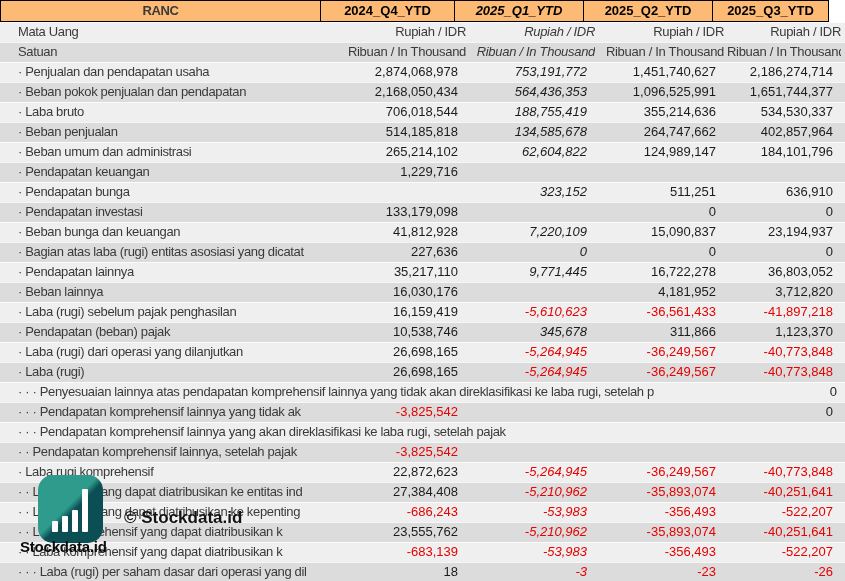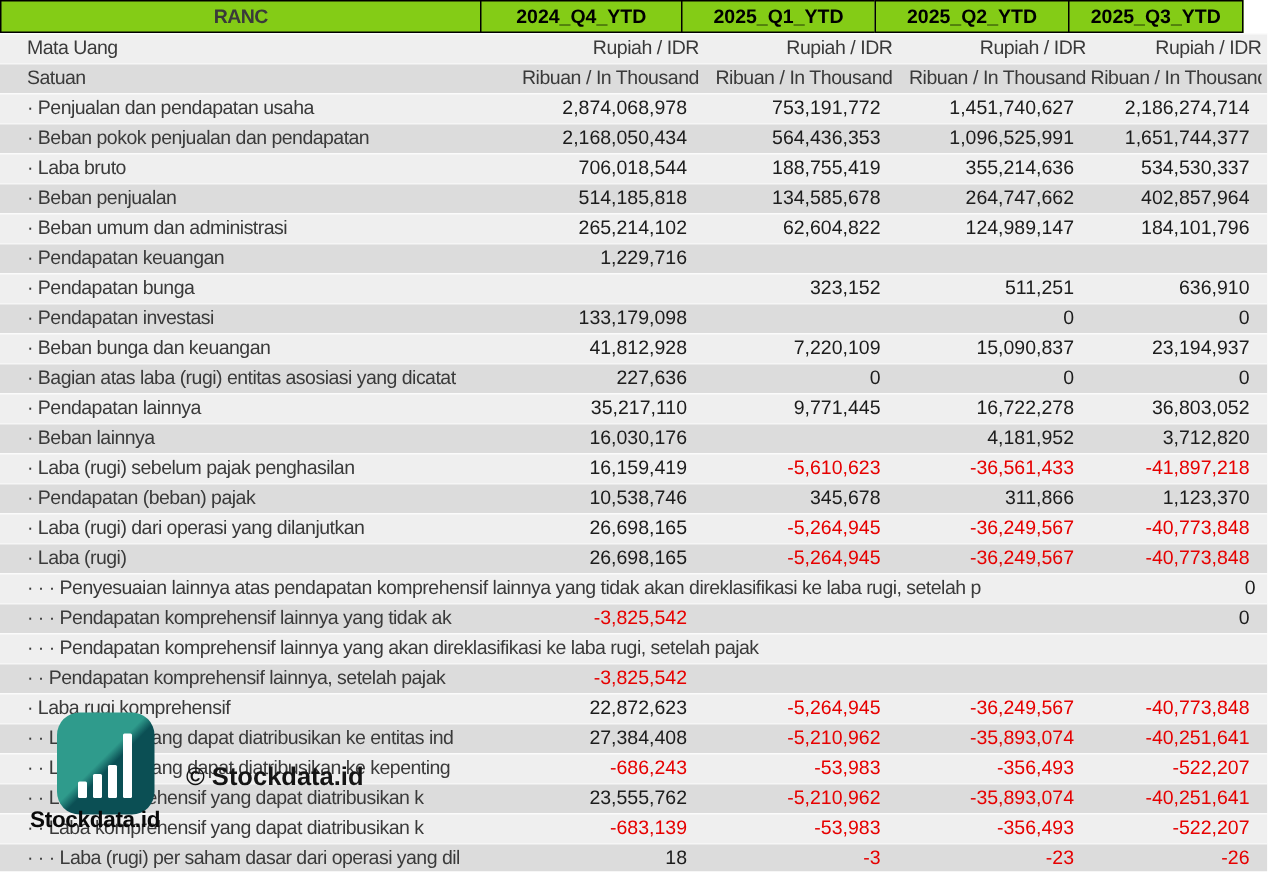--- a/index.html
+++ b/index.html
@@ -10,32 +10,32 @@
     background:#ffffff;
     font-family:"Liberation Sans","DejaVu Sans",sans-serif;
     font-size:13px;
     color:#1c1c1c;
     cursor:default;
   }
   
   .tbl{position:absolute;left:0;top:0;width:845px;}
   .hrow{display:flex;height:22px;line-height:20px;font-weight:bold;color:#000;}
   .hcell{
-    box-sizing:border-box;text-align:center;background:#84cc16;
+    box-sizing:border-box;text-align:center;background:#fdba74;
     border:1px solid #000;border-right:none;
     overflow:hidden;white-space:nowrap;
   }
   .hcell:last-child{border-right:1px solid #000;}
   .brow{display:flex;height:20px;line-height:20px;box-shadow:inset 0 1px 0 rgba(255,255,255,.75);padding-left:12px;}
   .body .brow:nth-child(odd){background:#efefef;}
   .body .brow:nth-child(even){background:#dcdcdc;}
   .cell{box-sizing:border-box;overflow:hidden;white-space:nowrap;}
   .c0{width:320px;padding-left:6px;letter-spacing:-0.35px;color:#3a3a3a;}
   .c1{width:134px;}
-  .c2{width:129px;}
+  .c2{width:129px;font-style:italic;}
   .c3{width:129px;}
   .c4{width:117px;}
   .num{text-align:right;padding-right:8px;color:#1c1c1c;}
   .txt{text-align:right;padding-left:3px;letter-spacing:-0.3px;color:#3a3a3a;}
   .neg{color:var(--neg,#e60000);}
   .c0.wide{width:737px;}
   .c0.full{width:845px;}
   .c4.rest{width:108px;}
   
   .logo{

